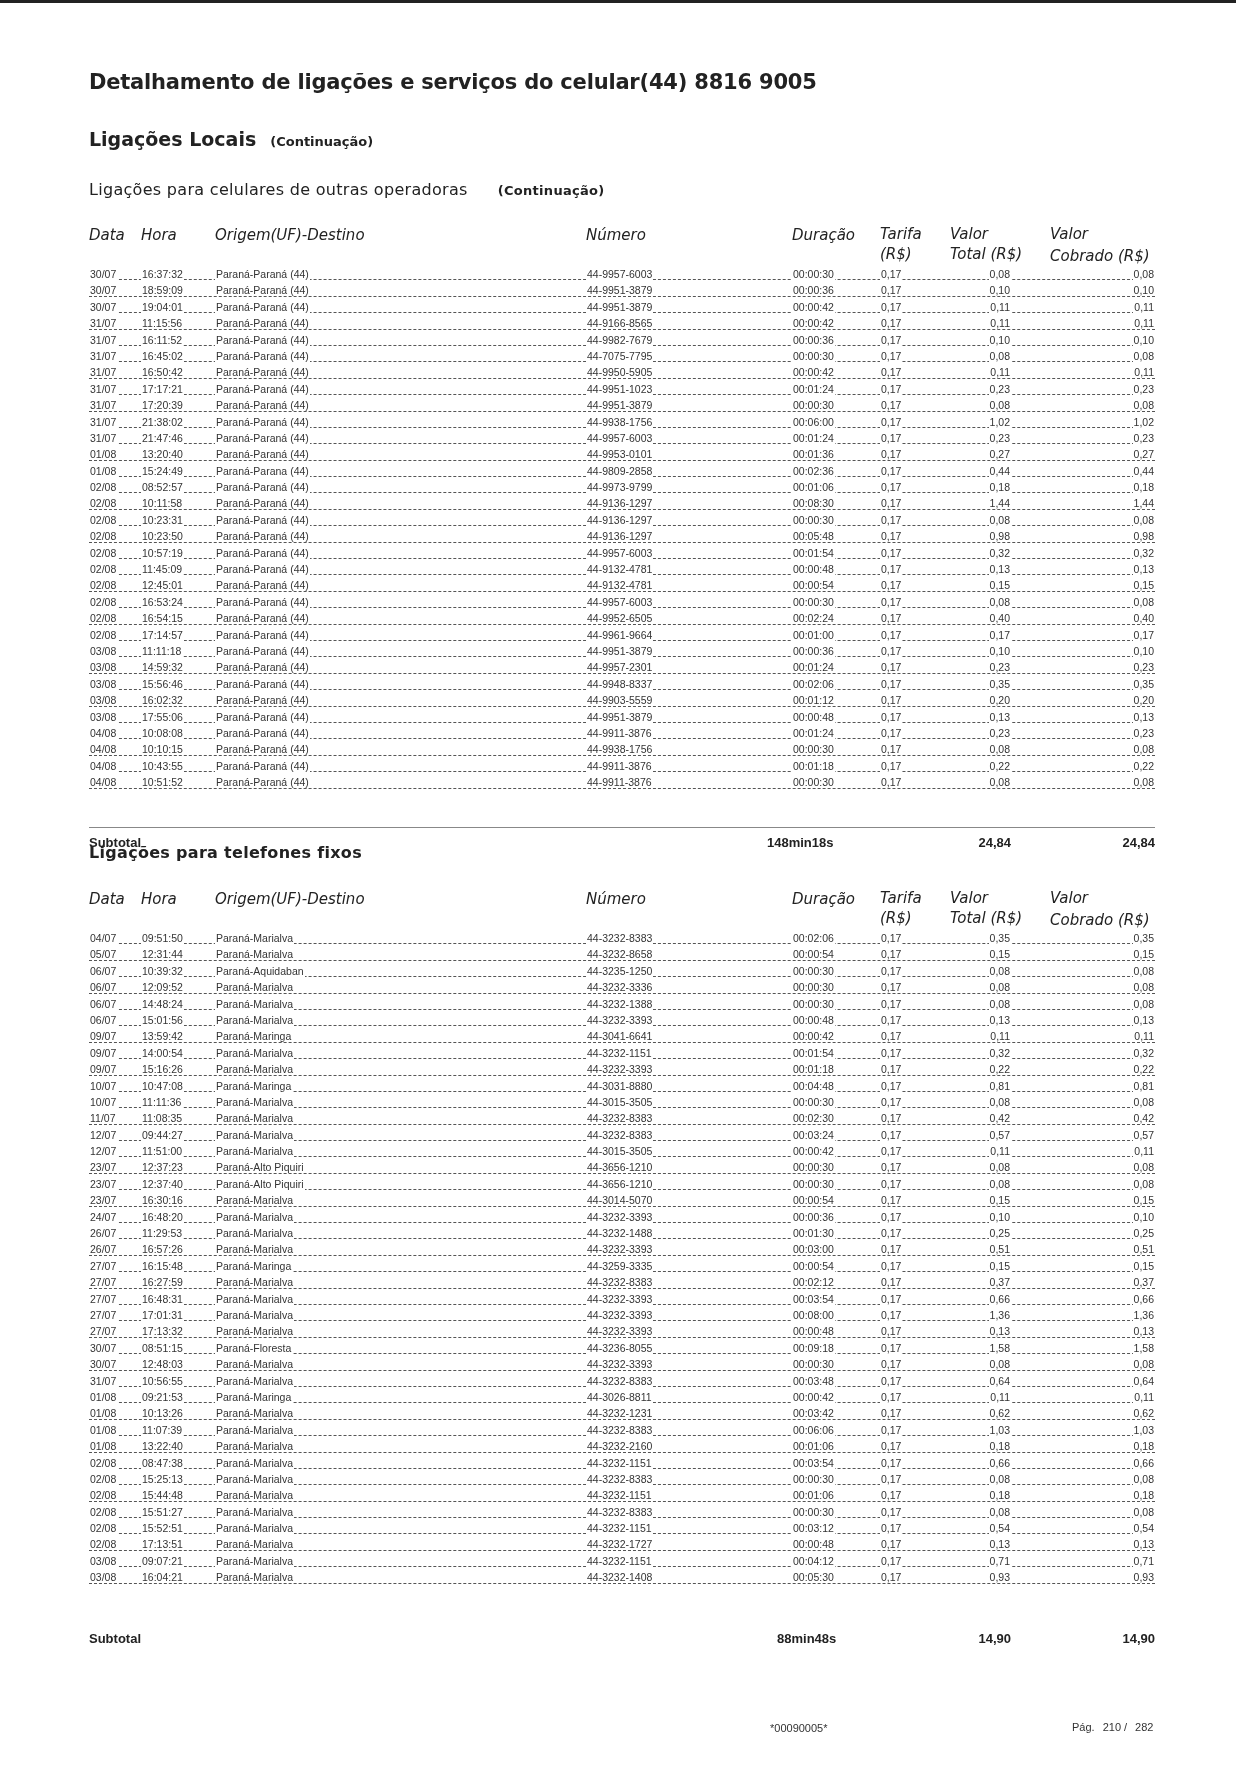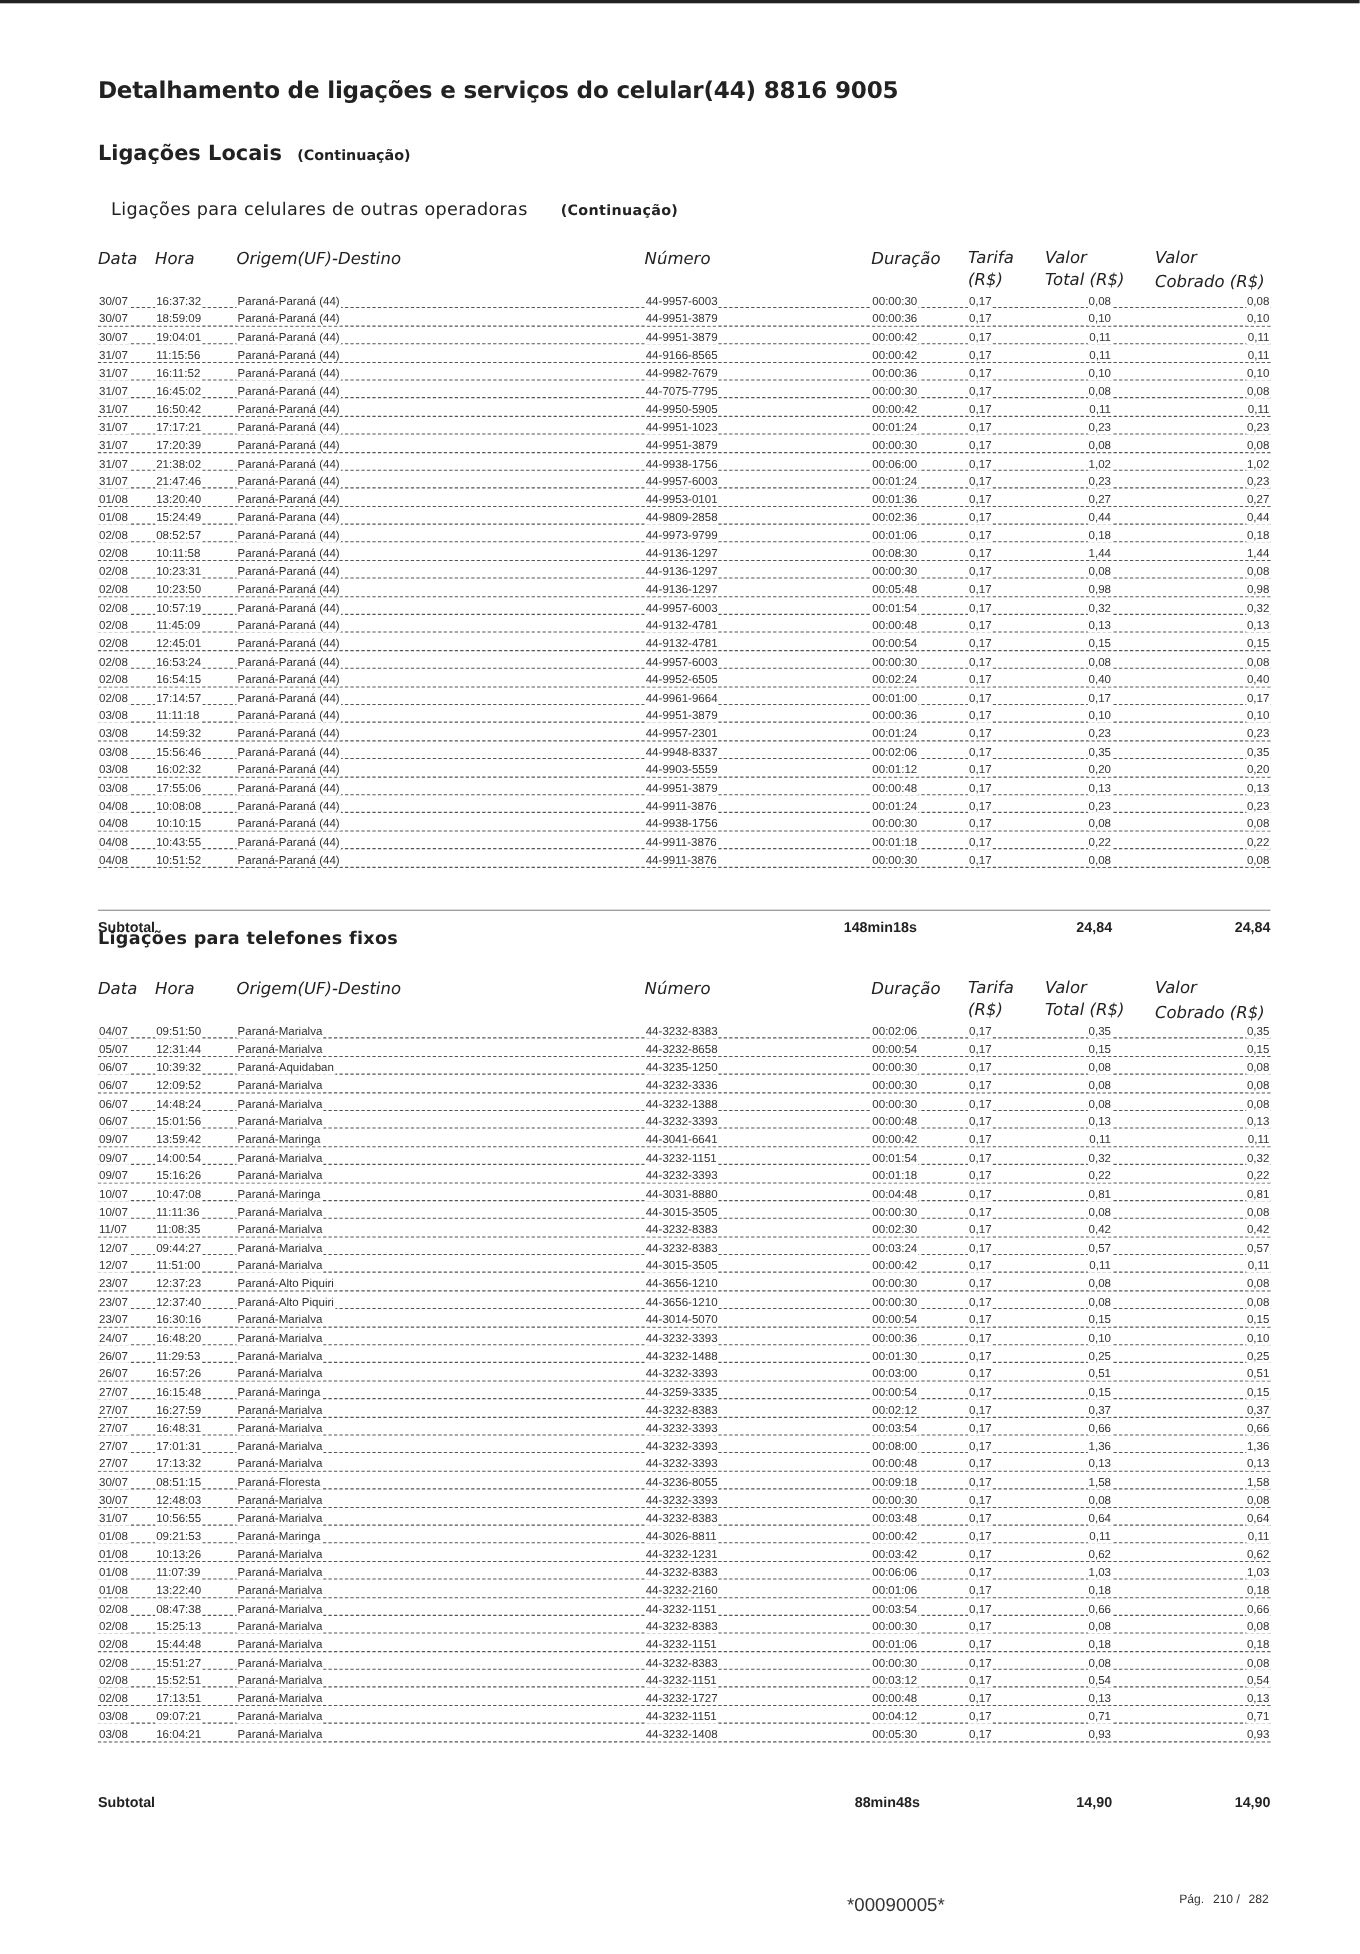--- a/index.html
+++ b/index.html
@@ -23,35 +23,35 @@
   .c-num { left:497px; }
   .c-dur { left:703px; }
   .c-tar { left:791px; }
   .c-tot { right:144px; }
   .c-cob { right:0; }
   .subtotal { position:absolute; left:89px; width:1066px; height:22px; font-family:"Liberation Sans", sans-serif; font-weight:bold; font-size:13px; color:#222; border-bottom:1px solid #888; }
   .subtotal span { position:absolute; top:2px;margin-top:28px; }
   .st-dur { left:678px; }
   .st-tot { right:144px; }
   .st-cob { right:0; }
-  .footer-code { position:absolute; left:770px; top:1722px; font-family:"Liberation Sans", sans-serif; font-size:17px; color:#333; }
+  .footer-code { position:absolute; left:770px; top:1722px; font-family:"Liberation Sans", sans-serif; font-size:11px; color:#333; }
   .footer-page { position:absolute; left:1072px; top:1721px; font-family:"Liberation Sans", sans-serif; font-size:11px; color:#333; }
   .footer-page span { margin-right:8px; }
 </style>
 </head>
 <body>
 
 <div class="topline"></div>
 
 <div class="title">Detalhamento de ligações e serviços do celular(44) 8816 9005</div>
 <div class="sec1">
   <span>Ligações Locais</span><span class="cont">(Continuação)</span>
 </div>
 
-<div class="sub" style="top:180px;margin-left:12px;">
+<div class="sub" style="top:180px;">
   <span>Ligações para celulares de outras operadoras</span><span class="cont">(Continuação)</span>
 </div>
 
 <div class="hdr" style="top:226px;">
   <span style="left:0">Data</span>
   <span style="left:52px">Hora</span>
   <span style="left:126px">Origem(UF)-Destino</span>
   <span style="left:497px">Número</span>
   <span style="left:703px">Duração</span>
   <span class="two" style="left:791px; top:-2px"><span style="position:static">Tarifa</span><br><span style="position:static">(R$)</span></span>

